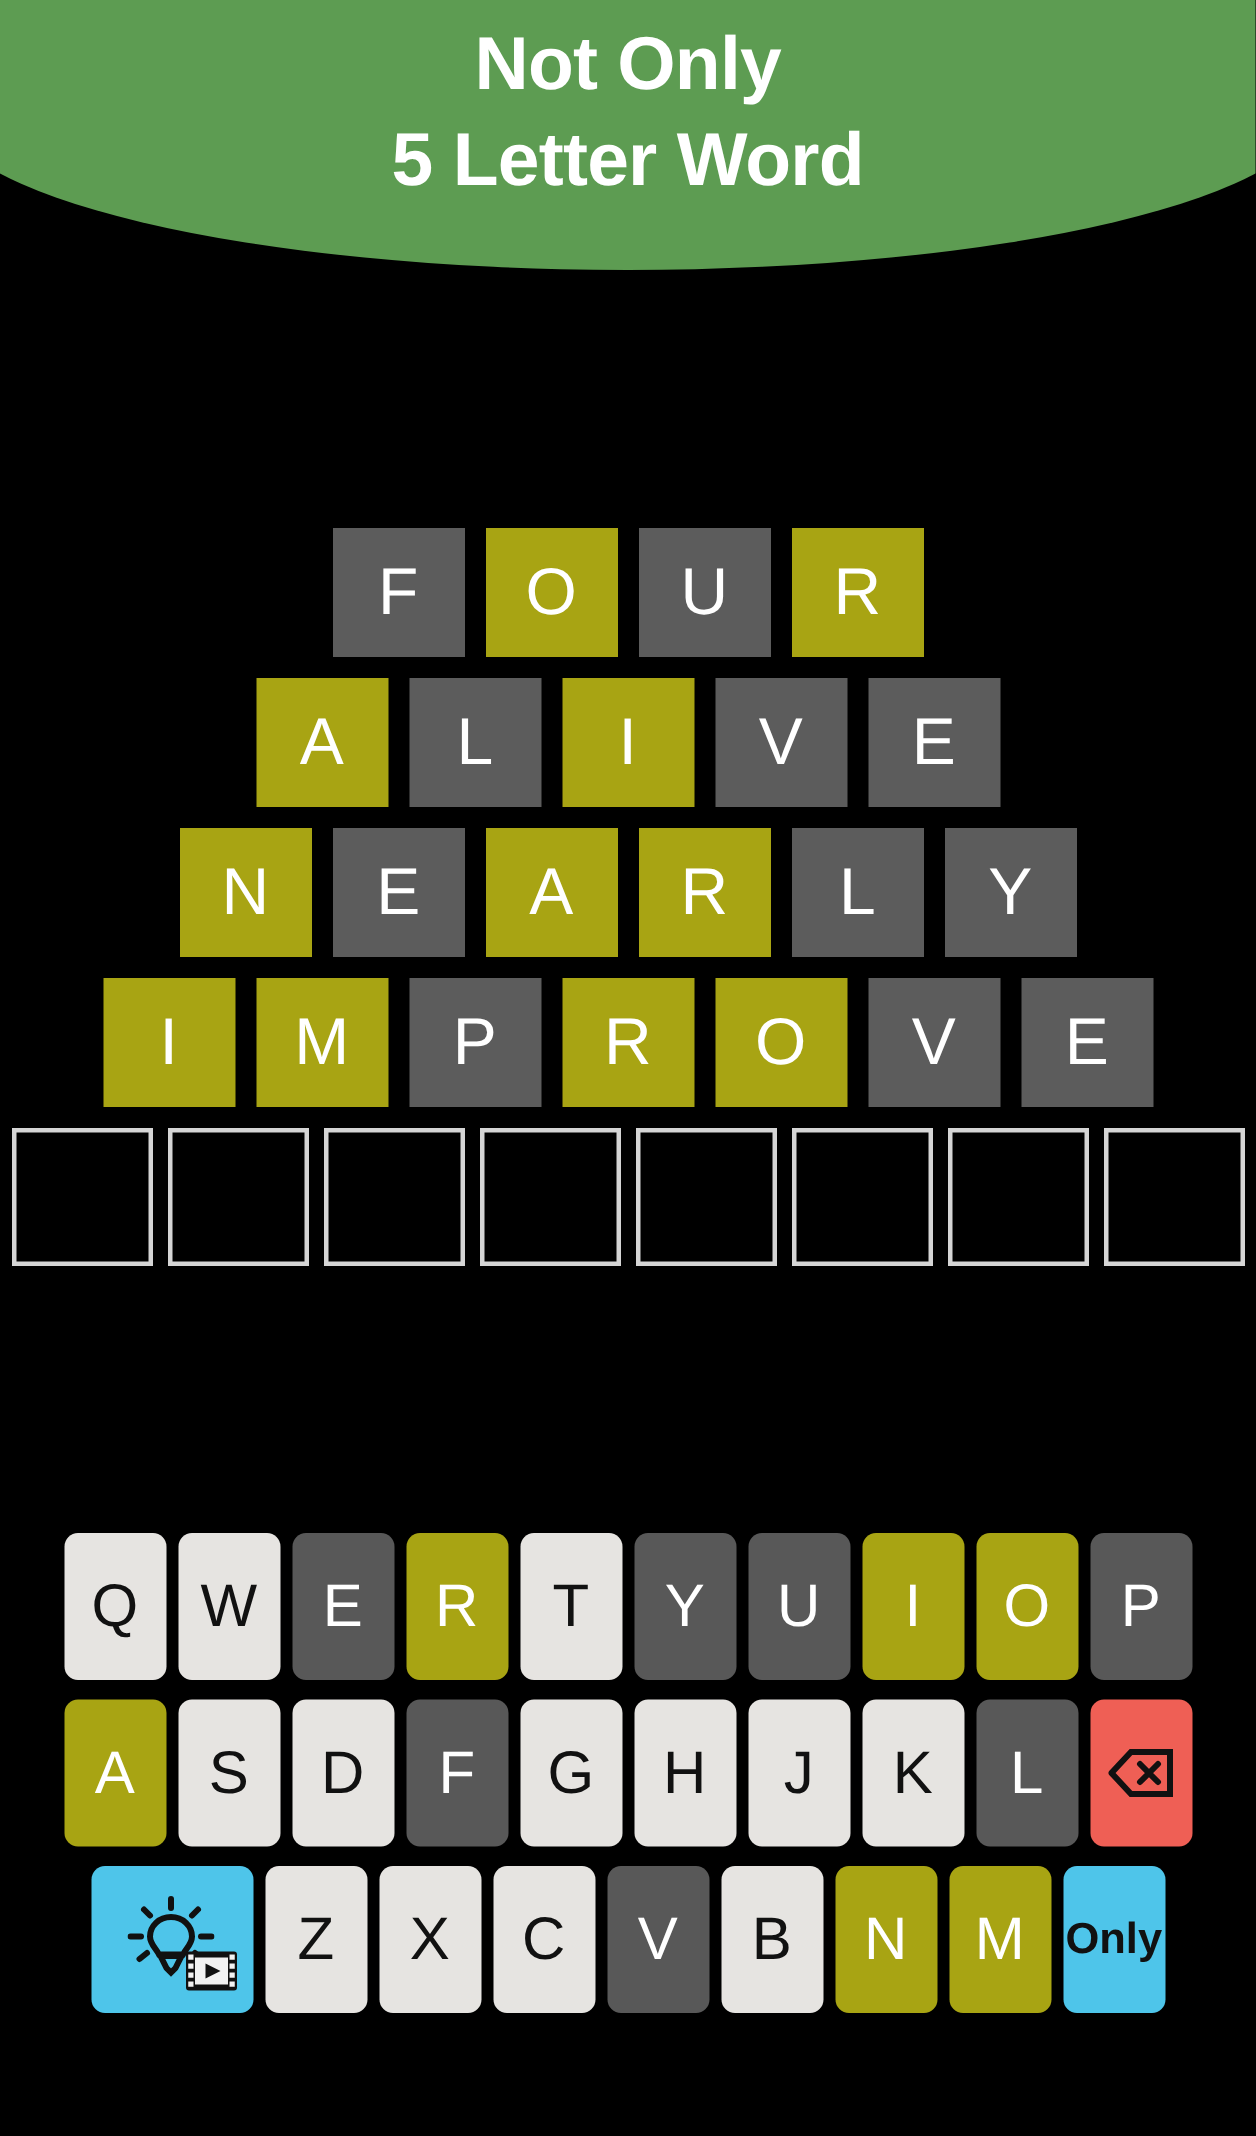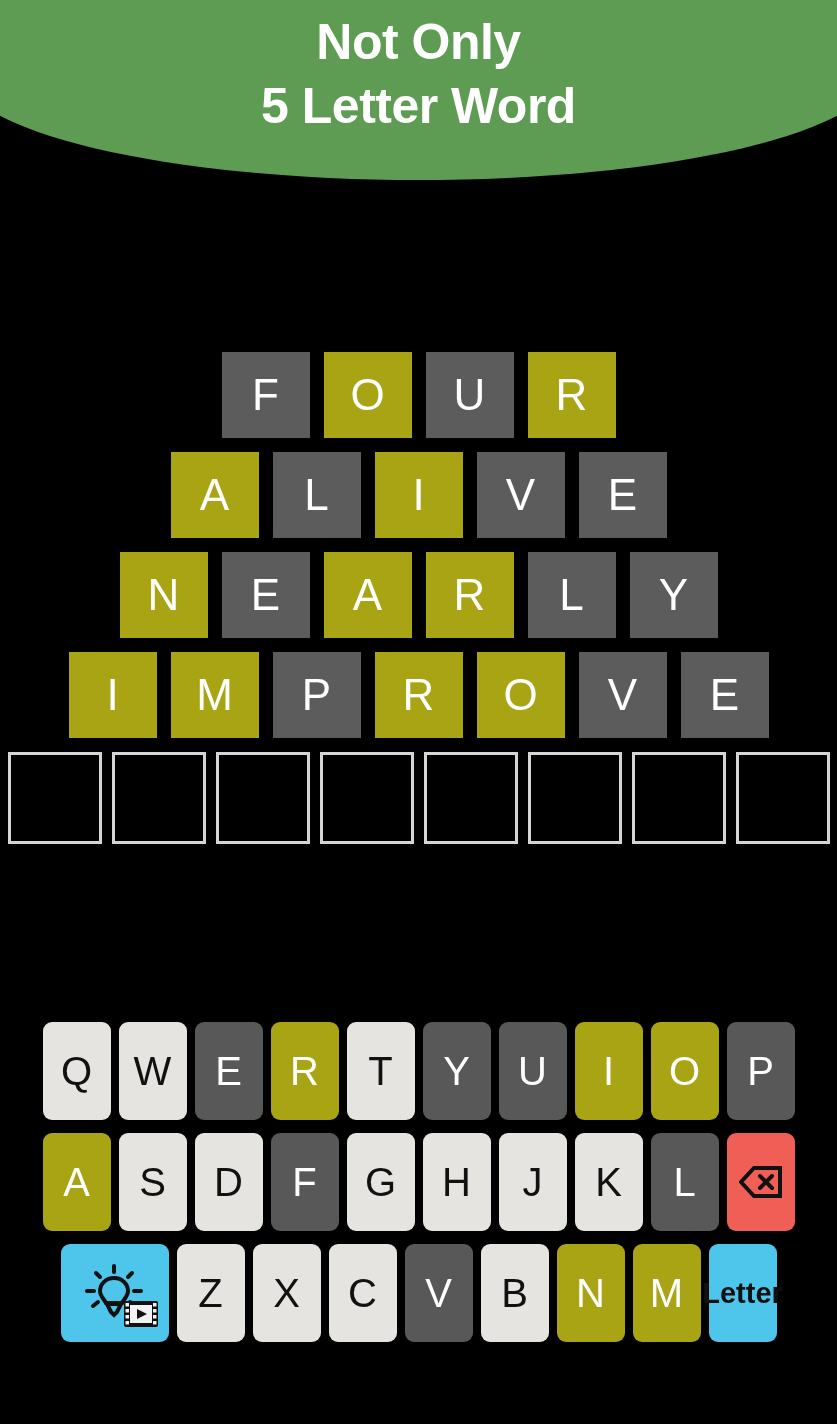--- a/index.html
+++ b/index.html
@@ -244,17 +244,17 @@
             </span>
           </span>
         </div>
         <div class="key unused">Z</div>
         <div class="key unused">X</div>
         <div class="key unused">C</div>
         <div class="key absent">V</div>
         <div class="key unused">B</div>
         <div class="key present">N</div>
         <div class="key present">M</div>
-        <div class="key action-enter">Letter</div>
+        <div class="key action-enter">Only</div>
       </div>
     </div>
 
 </div>
 
 </body></html>

